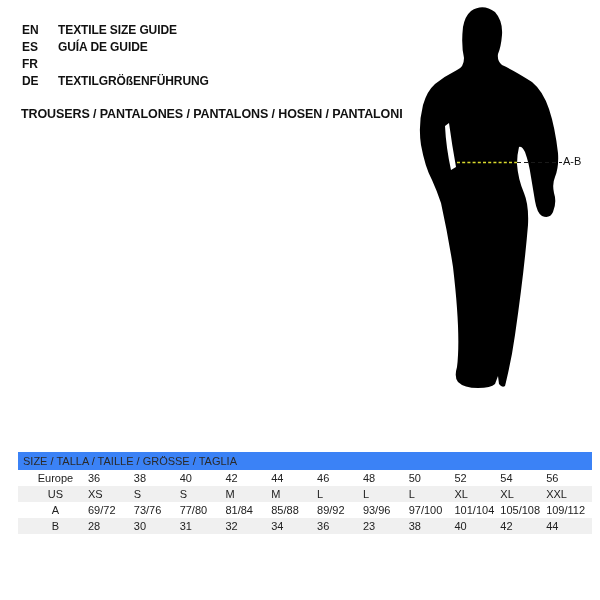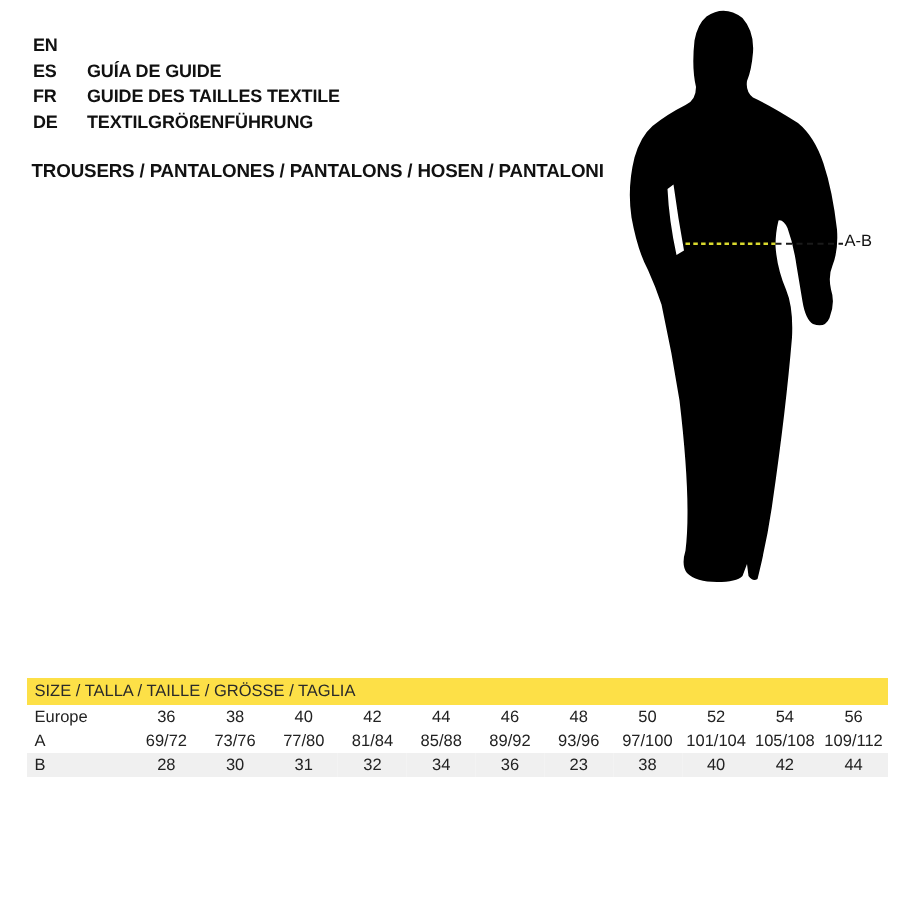--- a/index.html
+++ b/index.html
@@ -13,40 +13,40 @@
   .lang-code { width:36px; flex:0 0 36px; }
   
   .garment-title { position:absolute; left:21px; top:107px; font-size:12.5px; font-weight:bold; letter-spacing:-0.1px; white-space:nowrap; }
   
   .fig-svg { position:absolute; left:405px; top:5px; }
   .ab-label { position:absolute; left:563px; top:155px; font-size:11px; letter-spacing:0; }
   
   .man-title { position:absolute; left:19px; top:423px; font-size:11.5px; font-weight:bold; }
   .size-table { position:absolute; left:18px; top:452px; width:574px; border-collapse:collapse; table-layout:fixed; font-size:11px; }
   .size-table th { font-weight:normal; text-align:left; padding:0 0 0 5px; height:18px; color:#2a2a2a; font-size:11px; }
-  .size-table td { height:16px; text-align:center; padding:0; color:#222; }
-  .size-table td.rowlabel { text-align:left; padding-left:5px; }
+  .size-table td { height:16px; text-align:left; padding:0; color:#222; }
+  .size-table td.rowlabel { text-align:center; padding-left:5px; }
   .notes { position:absolute; left:19px; top:549px; font-size:11px; font-weight:bold; line-height:18px; }
 </style>
 </head>
 <body>
 
 <div class="canvas">
 
   <div class="lang-block">
     <div class="lang-row">
       <span class="lang-code">EN</span>
+      <span class="lang-label">TEXTILE SIZE GUIDE</span>
     </div>
     <div class="lang-row">
       <span class="lang-code">ES</span>
       <span class="lang-label">GUÍA DE GUIDE</span>
     </div>
     <div class="lang-row">
       <span class="lang-code">FR</span>
-      <span class="lang-label">GUIDE DES TAILLES TEXTILE</span>
     </div>
     <div class="lang-row">
       <span class="lang-code">DE</span>
       <span class="lang-label">TEXTILGRÖßENFÜHRUNG</span>
     </div>
   </div>
 
   <div class="garment-title">TROUSERS / PANTALONES / PANTALONS / HOSEN / PANTALONI</div>
 
   <svg class="fig-svg" width="160" height="385" viewBox="0 0 160 385" aria-hidden="true">
@@ -98,37 +98,51 @@
   <div class="ab-label">A-B</div>
 
 
   <table class="size-table">
     <colgroup>
       <col style="width:70px">
       <col span="11">
     </colgroup>
     <thead>
       <tr>
-        <th colspan="12" style="background:#fde047;">SIZE / TALLA / TAILLE / GRÖSSE / TAGLIA</th>
+        <th colspan="12" style="background:#3b82f6;">SIZE / TALLA / TAILLE / GRÖSSE / TAGLIA</th>
       </tr>
     </thead>
     <tbody>
       <tr>
         <td class="rowlabel">Europe</td>
         <td>36</td>
         <td>38</td>
         <td>40</td>
         <td>42</td>
         <td>44</td>
         <td>46</td>
         <td>48</td>
         <td>50</td>
         <td>52</td>
         <td>54</td>
         <td>56</td>
+      </tr>
+      <tr style="background:#f0f0f0;">
+        <td class="rowlabel">US</td>
+        <td>XS</td>
+        <td>S</td>
+        <td>S</td>
+        <td>M</td>
+        <td>M</td>
+        <td>L</td>
+        <td>L</td>
+        <td>L</td>
+        <td>XL</td>
+        <td>XL</td>
+        <td>XXL</td>
       </tr>
       <tr>
         <td class="rowlabel">A</td>
         <td>69/72</td>
         <td>73/76</td>
         <td>77/80</td>
         <td>81/84</td>
         <td>85/88</td>
         <td>89/92</td>
         <td>93/96</td>

